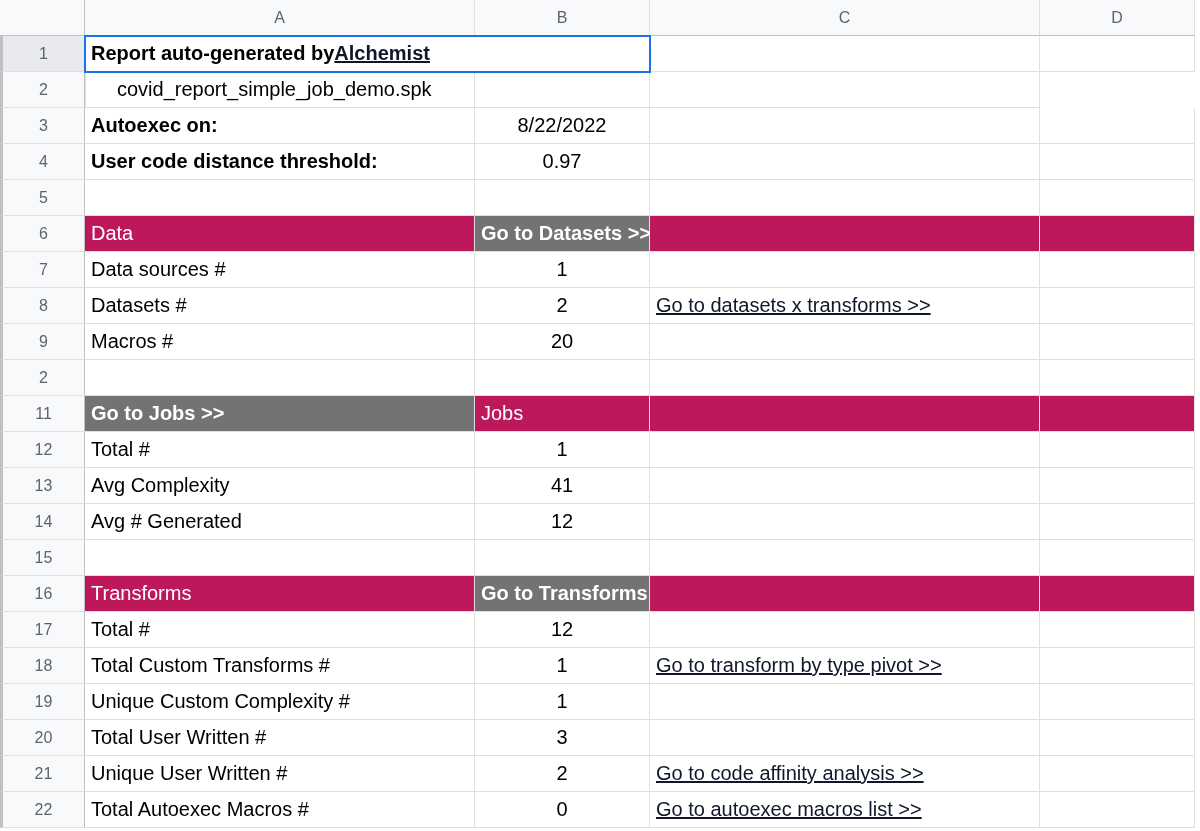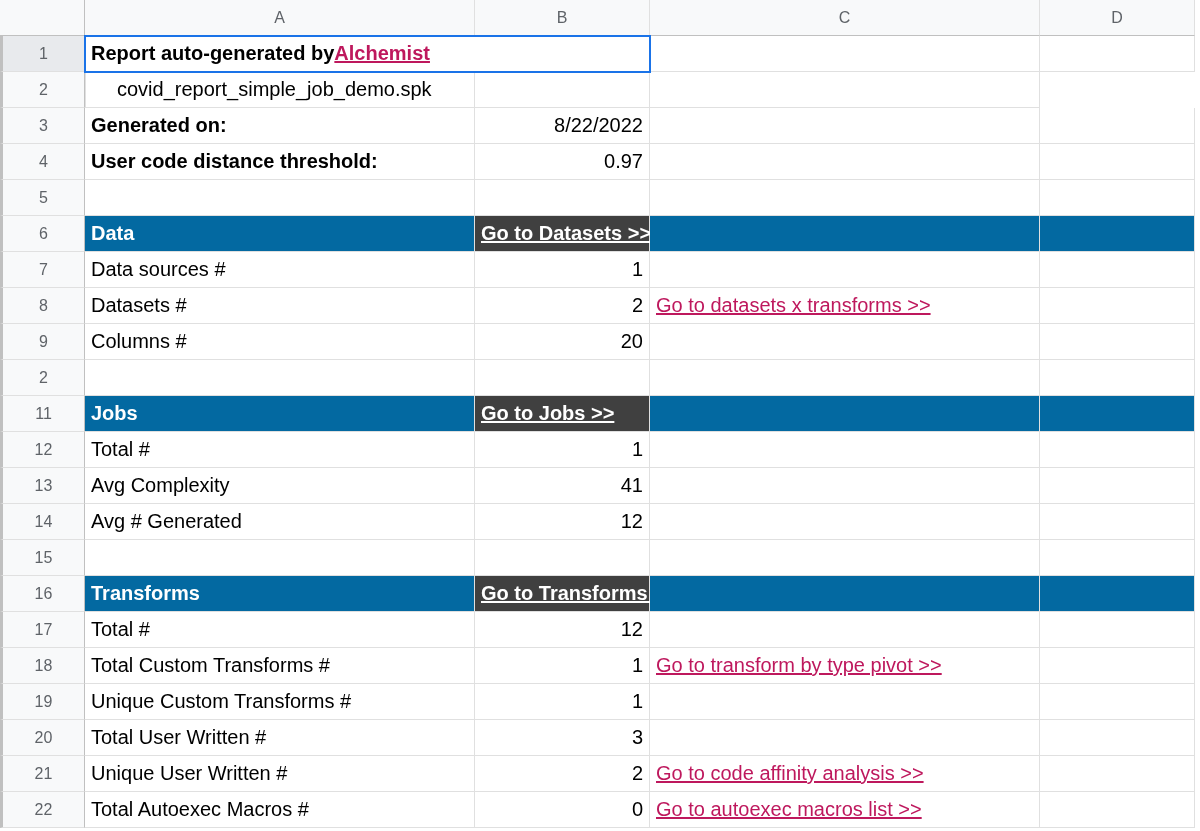--- a/index.html
+++ b/index.html
@@ -54,34 +54,33 @@
     color: #000;
     background: #fff;
     display: flex;
     align-items: center;
     overflow: visible;
     white-space: nowrap;
   }
   .cell.nb-right { border-right: none; }
   .h36 { height: 36px; }
   .bold { font-weight: 700; text-align: center; }
-  .right { justify-content: flex-end; }
+  .right { justify-content: center; }
   .section {
-    background: #0369a1;
+    background: #be185d;
+    color: #fff;
+    font-weight: 400;
+  }
+  .section-link {
+    background: #737373;
     color: #fff;
     font-weight: 700;
   }
-  .section-link {
-    background: #404040;
-    color: #fff;
-    font-weight: 700;
-    text-decoration: underline;
-  }
   .link {
-    color: #be185d;
+    color: #0f172a;
     text-decoration: underline;
     font-weight: 400;
   }
   .col-a-sel {
     border-left: 3px solid #c0c0c0;
   }
   .sel-cell {
     outline: 2px solid #1a73e8;
     outline-offset: -1px;
     z-index: 2;
@@ -113,21 +112,21 @@
 
   <div class="rowhdr col-a-sel h36" style="grid-column:1/span 2">2</div>
   <div class="cell h36 over" style="border-left:1px solid #e0e0e0">
       <span>covid_report_simple_job_demo.spk</span>
     </div>
   <div class="cell h36"></div>
   <div class="cell h36"></div>
 
   <div class="rowhdr col-a-sel h36" style="grid-column:1/span 2">3</div>
   <div class="cell h36 bold">
-      <span>Generated on:</span>
+      <span>Autoexec on:</span>
     </div>
   <div class="cell h36 right">
       <span>8/22/2022</span>
     </div>
   <div class="cell h36"></div>
   <div class="cell h36"></div>
 
   <div class="rowhdr col-a-sel h36" style="grid-column:1/span 2">4</div>
   <div class="cell h36 bold">
       <span>User code distance threshold:</span>
@@ -171,40 +170,40 @@
   <div class="cell h36 right">
       <span>2</span>
     </div>
   <div class="cell h36">
       <span class="link">Go to datasets x transforms &gt;&gt;</span>
     </div>
   <div class="cell h36"></div>
 
   <div class="rowhdr col-a-sel h36" style="grid-column:1/span 2">9</div>
   <div class="cell h36">
-      <span>Columns #</span>
+      <span>Macros #</span>
     </div>
   <div class="cell h36 right">
       <span>20</span>
     </div>
   <div class="cell h36"></div>
   <div class="cell h36"></div>
 
   <div class="rowhdr col-a-sel h36" style="grid-column:1/span 2">2</div>
   <div class="cell h36"></div>
   <div class="cell h36"></div>
   <div class="cell h36"></div>
   <div class="cell h36"></div>
 
   <div class="rowhdr col-a-sel h36" style="grid-column:1/span 2">11</div>
+  <div class="cell h36 section-link">
+      <span>Go to Jobs &gt;&gt;</span>
+    </div>
   <div class="cell h36 section">
       <span>Jobs</span>
-    </div>
-  <div class="cell h36 section-link">
-      <span>Go to Jobs &gt;&gt;</span>
     </div>
   <div class="cell h36 section"></div>
   <div class="cell h36 section"></div>
 
   <div class="rowhdr col-a-sel h36" style="grid-column:1/span 2">12</div>
   <div class="cell h36">
       <span>Total #</span>
     </div>
   <div class="cell h36 right">
       <span>1</span>
@@ -265,21 +264,21 @@
   <div class="cell h36 right">
       <span>1</span>
     </div>
   <div class="cell h36">
       <span class="link">Go to transform by type pivot &gt;&gt;</span>
     </div>
   <div class="cell h36"></div>
 
   <div class="rowhdr col-a-sel h36" style="grid-column:1/span 2">19</div>
   <div class="cell h36">
-      <span>Unique Custom Transforms #</span>
+      <span>Unique Custom Complexity #</span>
     </div>
   <div class="cell h36 right">
       <span>1</span>
     </div>
   <div class="cell h36"></div>
   <div class="cell h36"></div>
 
   <div class="rowhdr col-a-sel h36" style="grid-column:1/span 2">20</div>
   <div class="cell h36">
       <span>Total User Written #</span>

